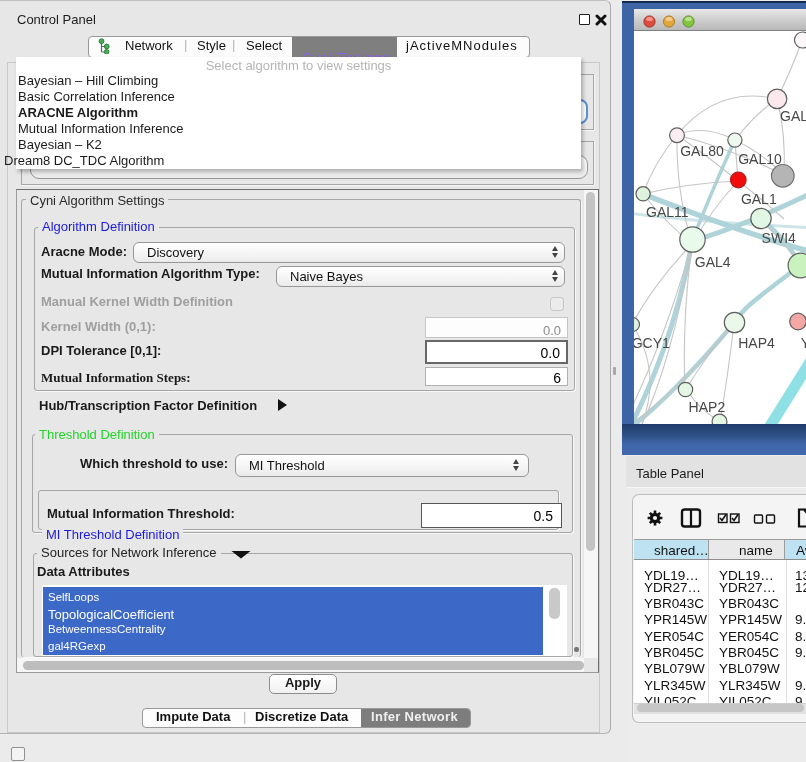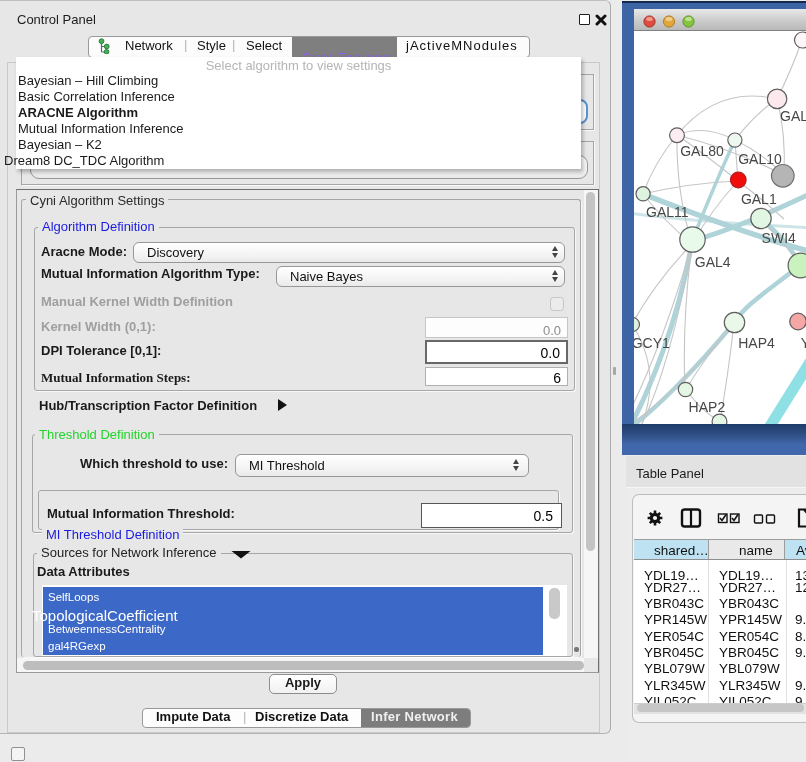--- a/index.html
+++ b/index.html
@@ -122,21 +122,21 @@
 
 <div class="gbox" style="left:33px;top:552.5px;width:540px;height:104px;"></div>
 <div class="gtitle" style="left:37px;top:545px;color:#222;">Sources for Network Inference</div>
 <svg class="abs" style="left:230.5px;top:549.5px;" width="20" height="9" viewBox="0 0 20 9">
   <path d="M0.5 1 L19.5 1 L10 8.5 Z" fill="#111"></path>
 </svg>
 <div class="lbl bold" style="left:37px;top:563.5px;">Data Attributes</div>
 <div class="abs" style="left:42px;top:585px;width:525px;height:71px;background:#fff;"></div>
 <div class="abs" style="left:43px;top:587px;width:500px;height:68px;background:#3c68c8;"></div>
 <div class="abs" style="left:48px;top:590.5px;font-size:11.5px;color:#fff;">SelfLoops</div>
-<div class="abs" style="left:32px;top:606.5px;font-size:15px;color:#fff;">TopologicalCoefficient</div>
+<div class="abs" style="left:48px;top:606.5px;font-size:13px;color:#fff;">TopologicalCoefficient</div>
 <div class="abs" style="left:48px;top:623px;font-size:11.5px;color:#fff;">BetweennessCentrality</div>
 <div class="abs" style="left:48px;top:639.5px;font-size:11.5px;color:#fff;">gal4RGexp</div>
 <div class="abs" style="left:549px;top:588px;width:11px;height:31px;background:#c9c9c9;border-radius:5px;"></div>
 
 <div class="abs" style="left:16px;top:57px;width:565px;height:112px;background:#fff;box-shadow:2px 3px 4px rgba(0,0,0,0.28);"></div>
 <div class="lbl" style="left:0;top:57.5px;width:597px;text-align:center;color:#b5b5b5;">Select algorithm to view settings</div>
 <div class="lbl" style="left:18px;top:72.5px;">Bayesian – Hill Climbing</div>
 <div class="lbl" style="left:18px;top:88.5px;">Basic Correlation Inference</div>
 <div class="lbl bold" style="left:18px;top:104.5px;">ARACNE Algorithm</div>
 <div class="lbl" style="left:18px;top:120.5px;">Mutual Information Inference</div>

